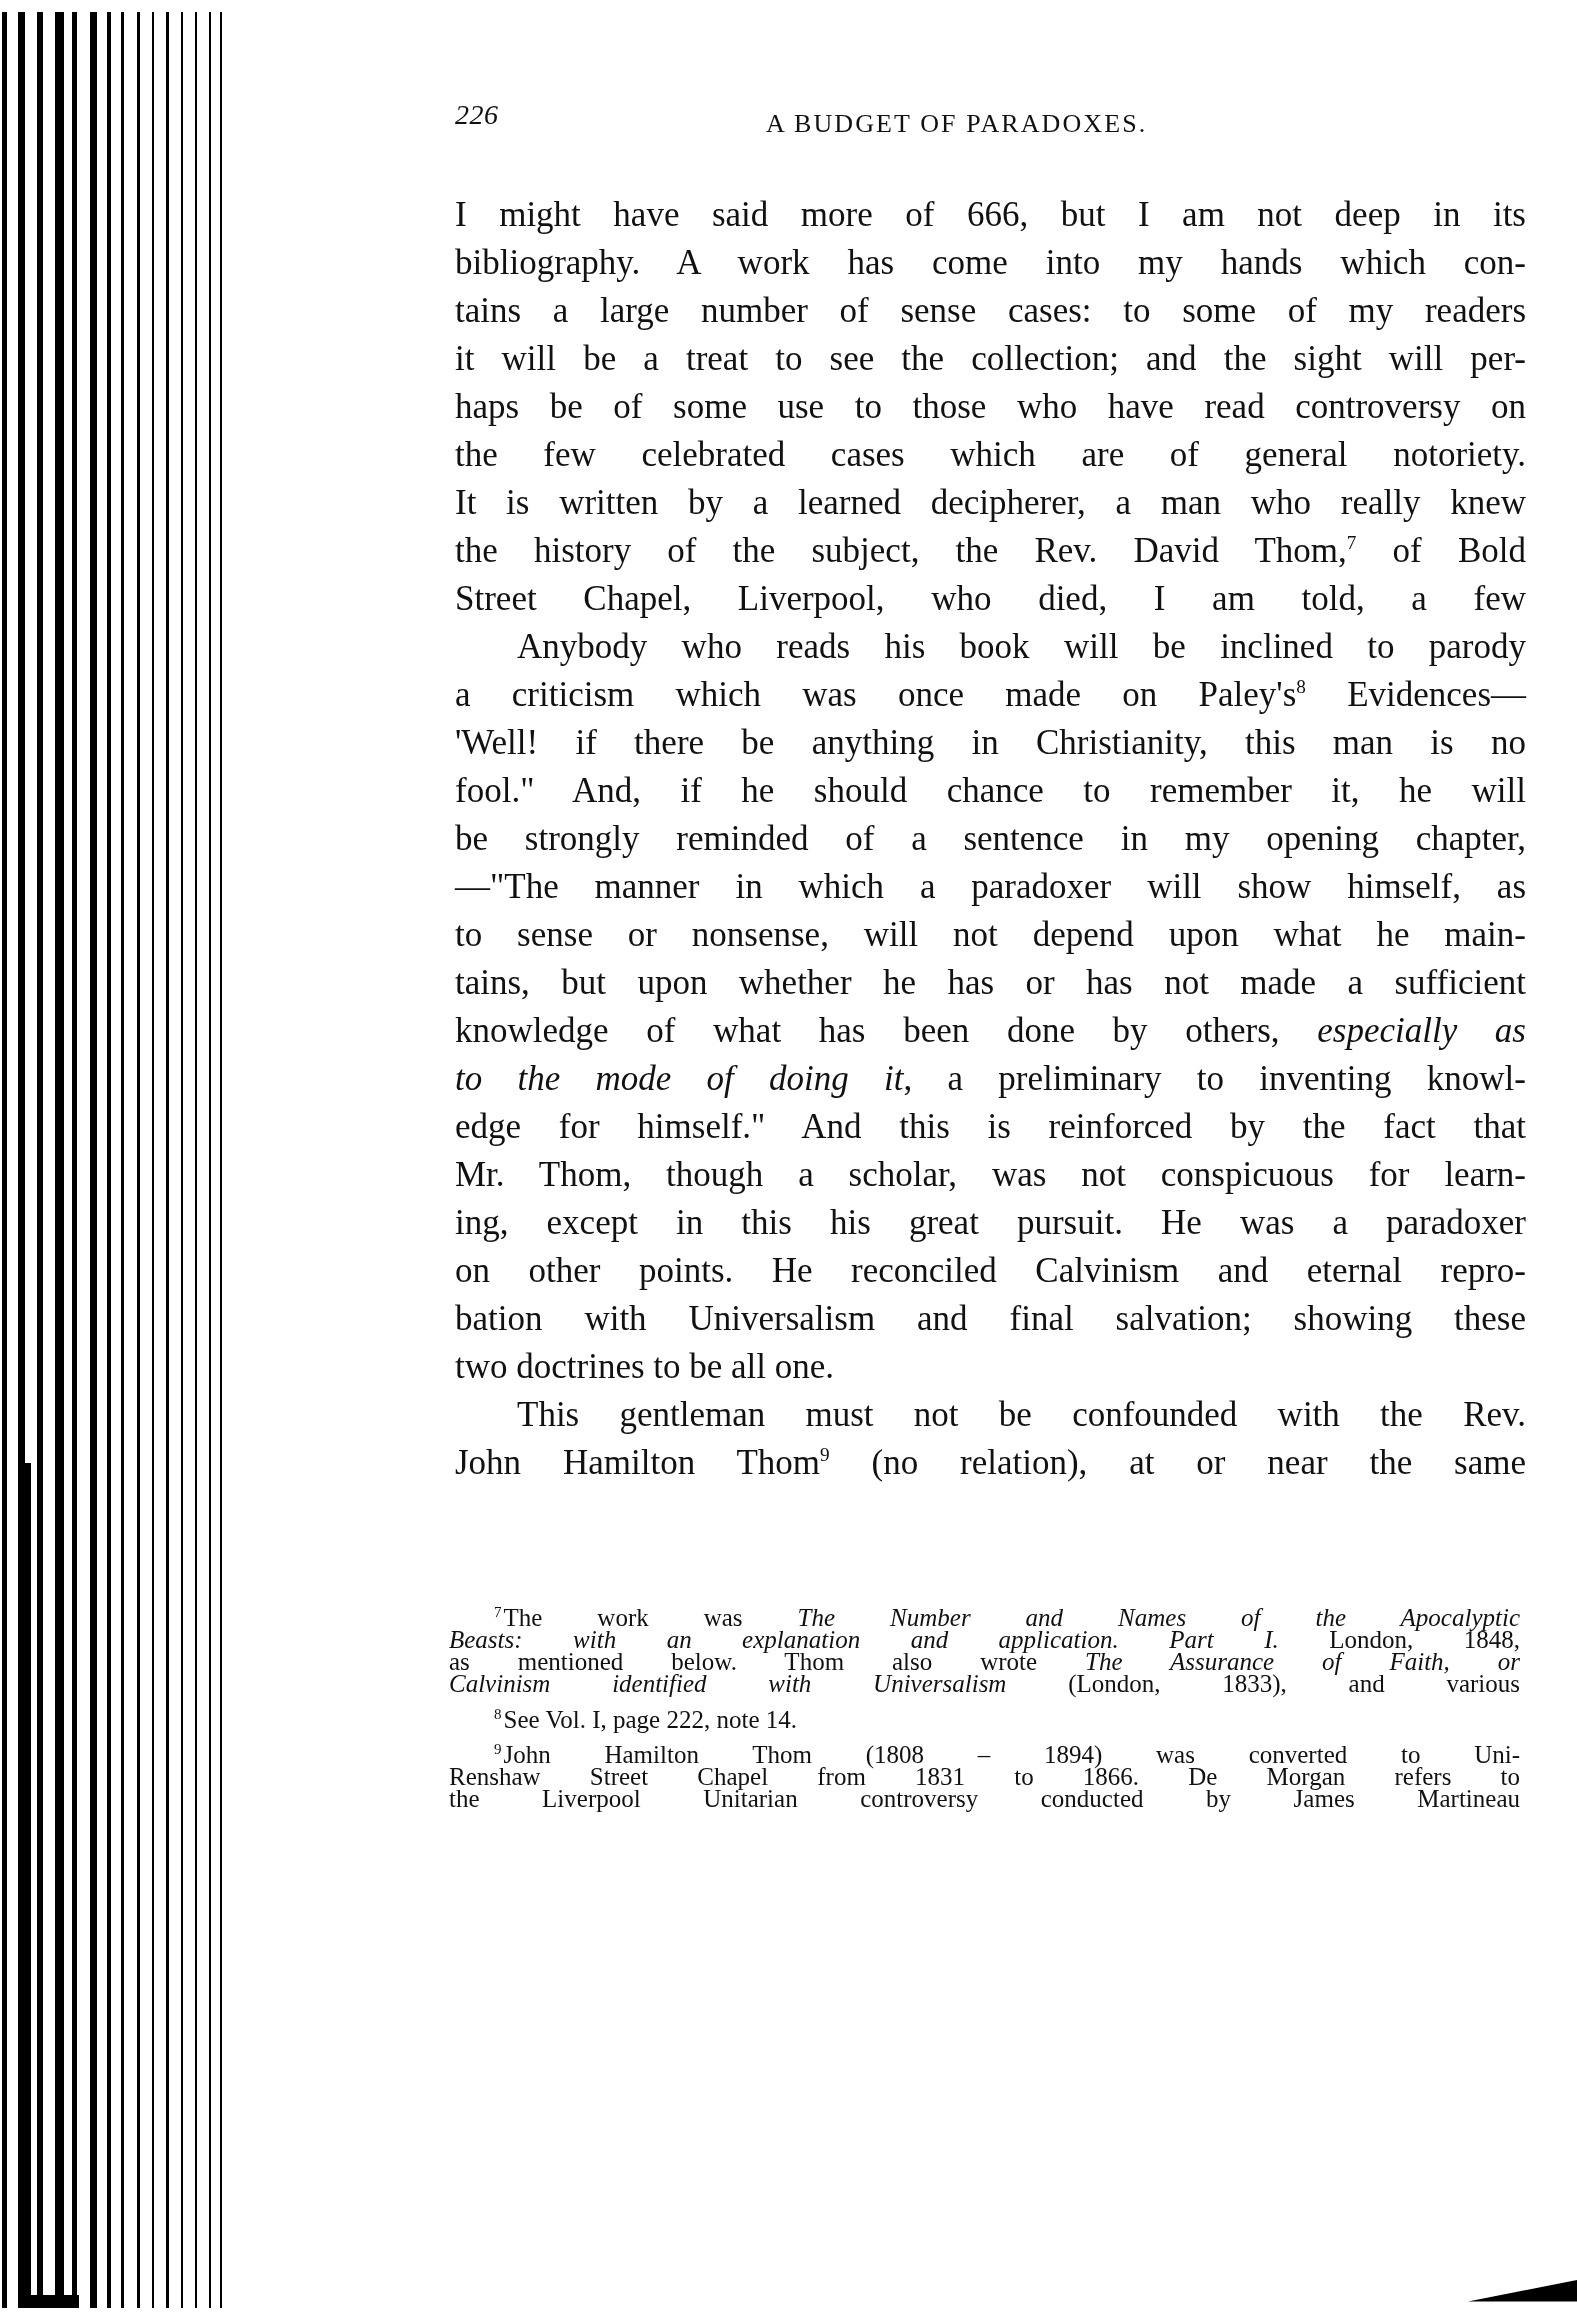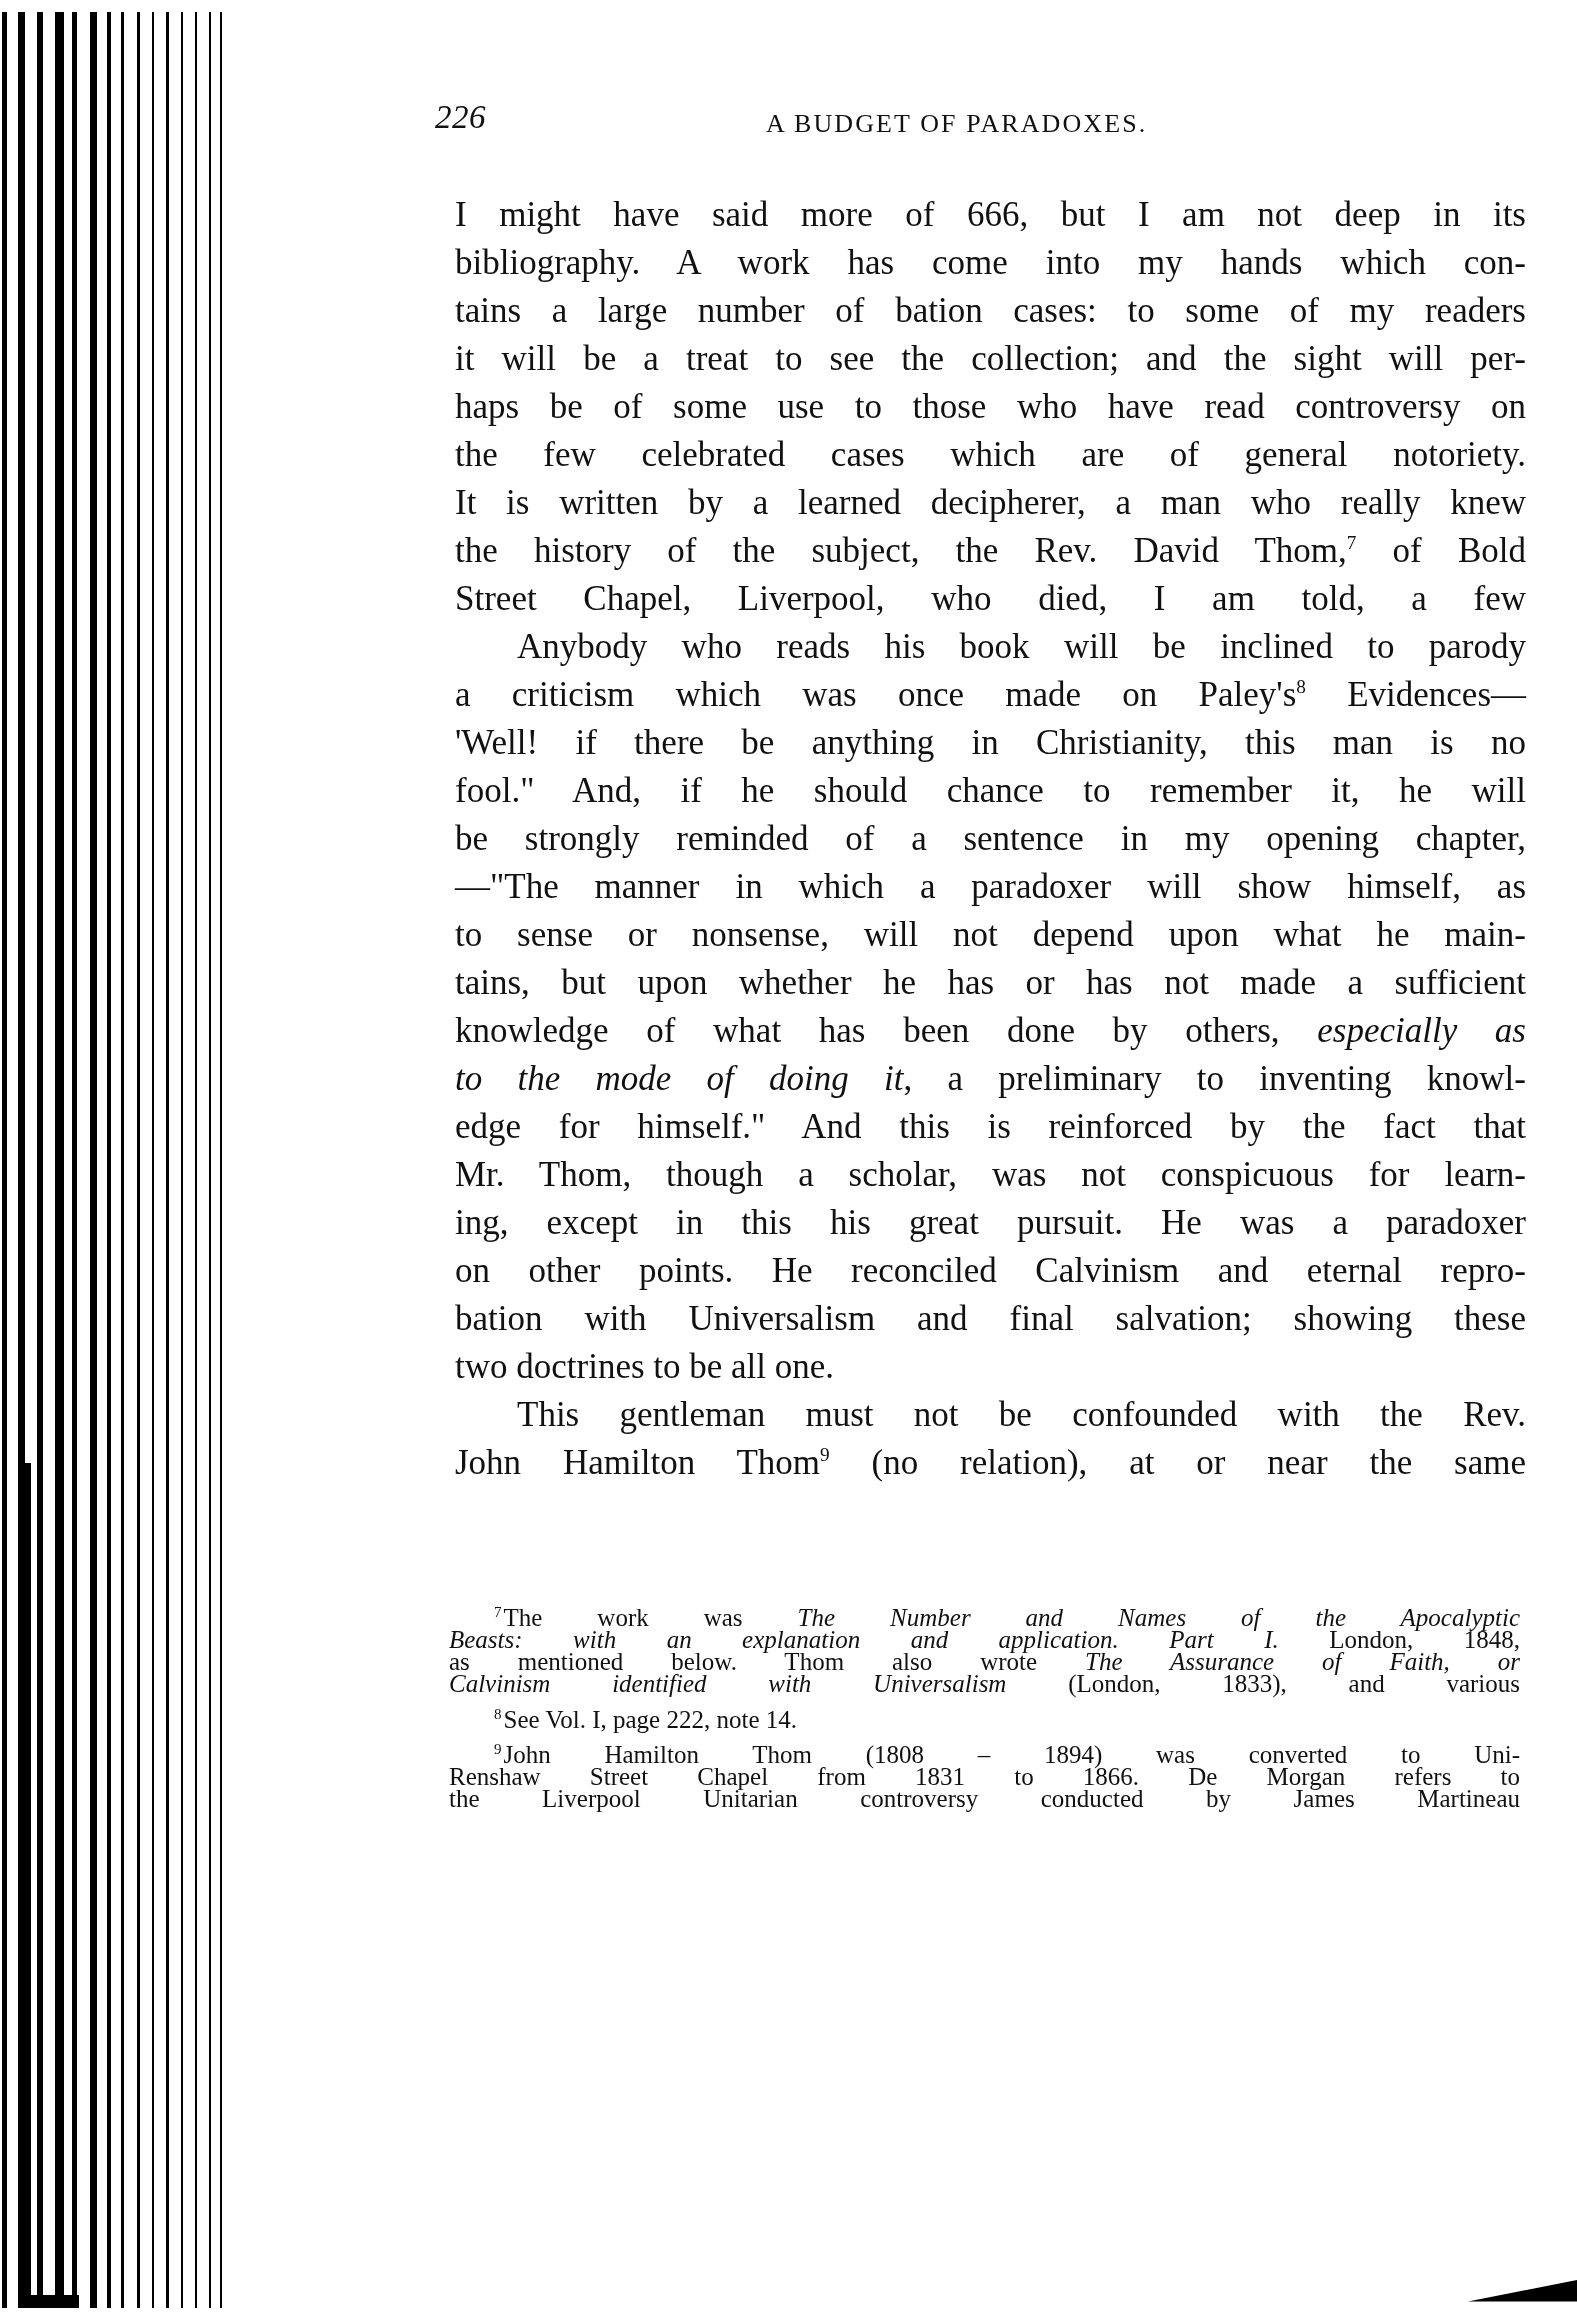--- a/index.html
+++ b/index.html
@@ -1,21 +1,21 @@
 <!DOCTYPE html>
 <html><head>
 <meta charset="utf-8">
 <style>
   html, body { margin:0; padding:0; background:#ffffff; }
   body { width:1578px; height:2316px; position:relative; overflow:hidden; font-family:"Liberation Serif","DejaVu Serif",serif; color:#111; }
   .binding { position:absolute; left:0; top:0; width:234px; height:2316px; overflow:hidden; }
   .binding .stripe { position:absolute; top:11.7px; bottom:7.8px; background:#000; }
   .binding .edge-l { position:absolute; left:19.5px; top:1463px; width:11.7px; bottom:7.8px; background:#000; }
   .binding .edge-b { position:absolute; left:19.5px; bottom:7.8px; width:59px; height:13.7px; background:#000; }
-  .page-num { position:absolute; left:435px; top:99px; font-size:33px; font-style:italic; letter-spacing:0.5px;text-align:center; }
+  .page-num { position:absolute; left:455px; top:99px; font-size:28px; font-style:italic; letter-spacing:0.5px;text-align:center; }
   .running-title { position:absolute; left:766px; top:109px; font-size:26px; letter-spacing:2.1px; font-variant:small-caps; text-transform:uppercase; }
   .body-text { position:absolute; left:455px; top:191px; width:1071px; font-size:35px; line-height:48px; }
   .line { display:block; white-space:nowrap; text-align:justify; text-align-last:justify; height:48px; }
   .line.last { text-align-last:left; }
   .line.indent { padding-left:62px; }
   .footnotes { position:absolute; left:449px; top:1607px; width:1071px; font-size:25px; line-height:22px; }
   .fn-line { display:block; white-space:nowrap; text-align:justify; text-align-last:justify; height:22px; }
   .fn-line.last { text-align-last:left; }
   .fn-line.indent { padding-left:45px; }
   .fn-gap { height:13.7px; }
@@ -45,21 +45,21 @@
     <div class="edge-l"></div>
     <div class="edge-b"></div>
   </div>
 
 <div class="page-num">226</div>
 <div class="running-title">A BUDGET OF PARADOXES.</div>
 
 <div class="body-text" id="body">
     <span class="line"><span>I might have said more of 666, but I am not deep in its</span></span>
     <span class="line"><span>bibliography.  A work has come into my hands which con-</span></span>
-    <span class="line"><span>tains a large number of bation cases: to some of my readers</span></span>
+    <span class="line"><span>tains a large number of sense cases: to some of my readers</span></span>
     <span class="line"><span>it will be a treat to see the collection; and the sight will per-</span></span>
     <span class="line"><span>haps be of some use to those who have read controversy on</span></span>
     <span class="line"><span>the few celebrated cases which are of general notoriety.</span></span>
     <span class="line"><span>It is written by a learned decipherer, a man who really knew</span></span>
     <span class="line"><span>the history of the subject, the Rev. David Thom,</span><sup>7</sup><span> of Bold</span></span>
     <span class="line"><span>Street Chapel, Liverpool, who died, I am told, a few</span></span>
     <span class="line indent"><span>Anybody who reads his book will be inclined to parody</span></span>
     <span class="line"><span>a criticism which was once made on Paley's</span><sup>8</sup><span> Evidences—</span></span>
     <span class="line"><span>'Well! if there be anything in Christianity, this man is no</span></span>
     <span class="line"><span>fool."  And, if he should chance to remember it, he will</span></span>

